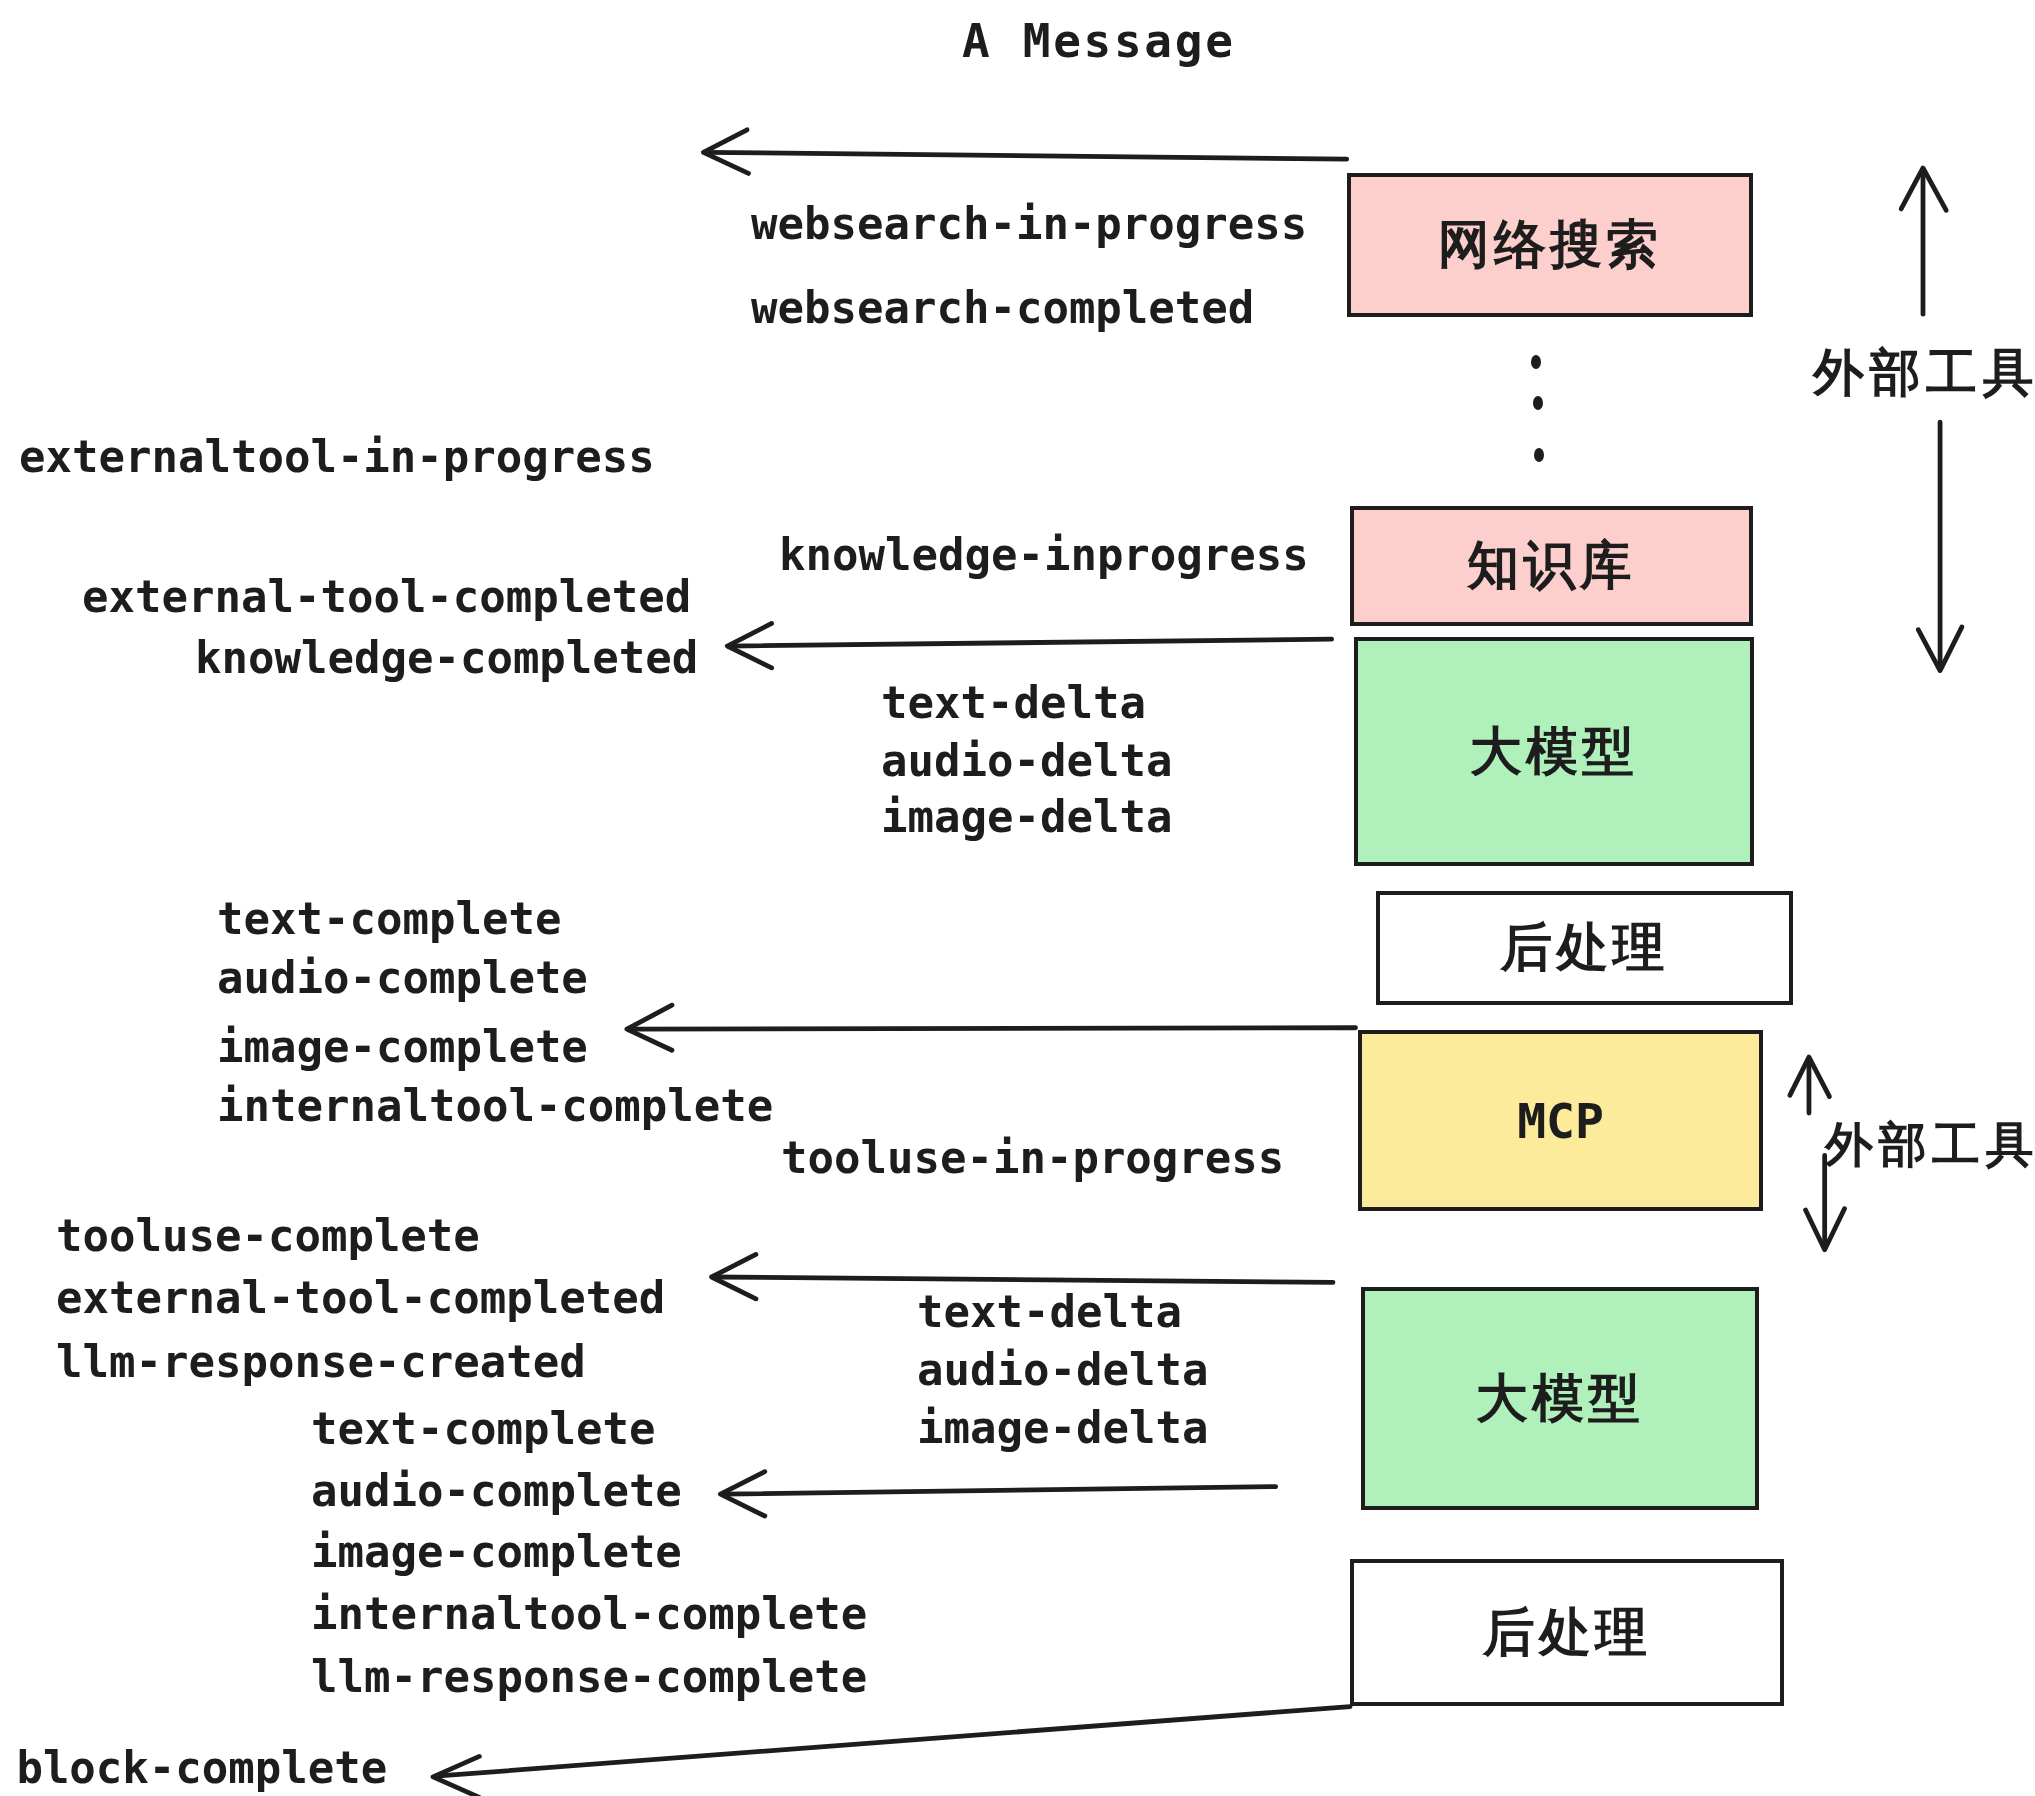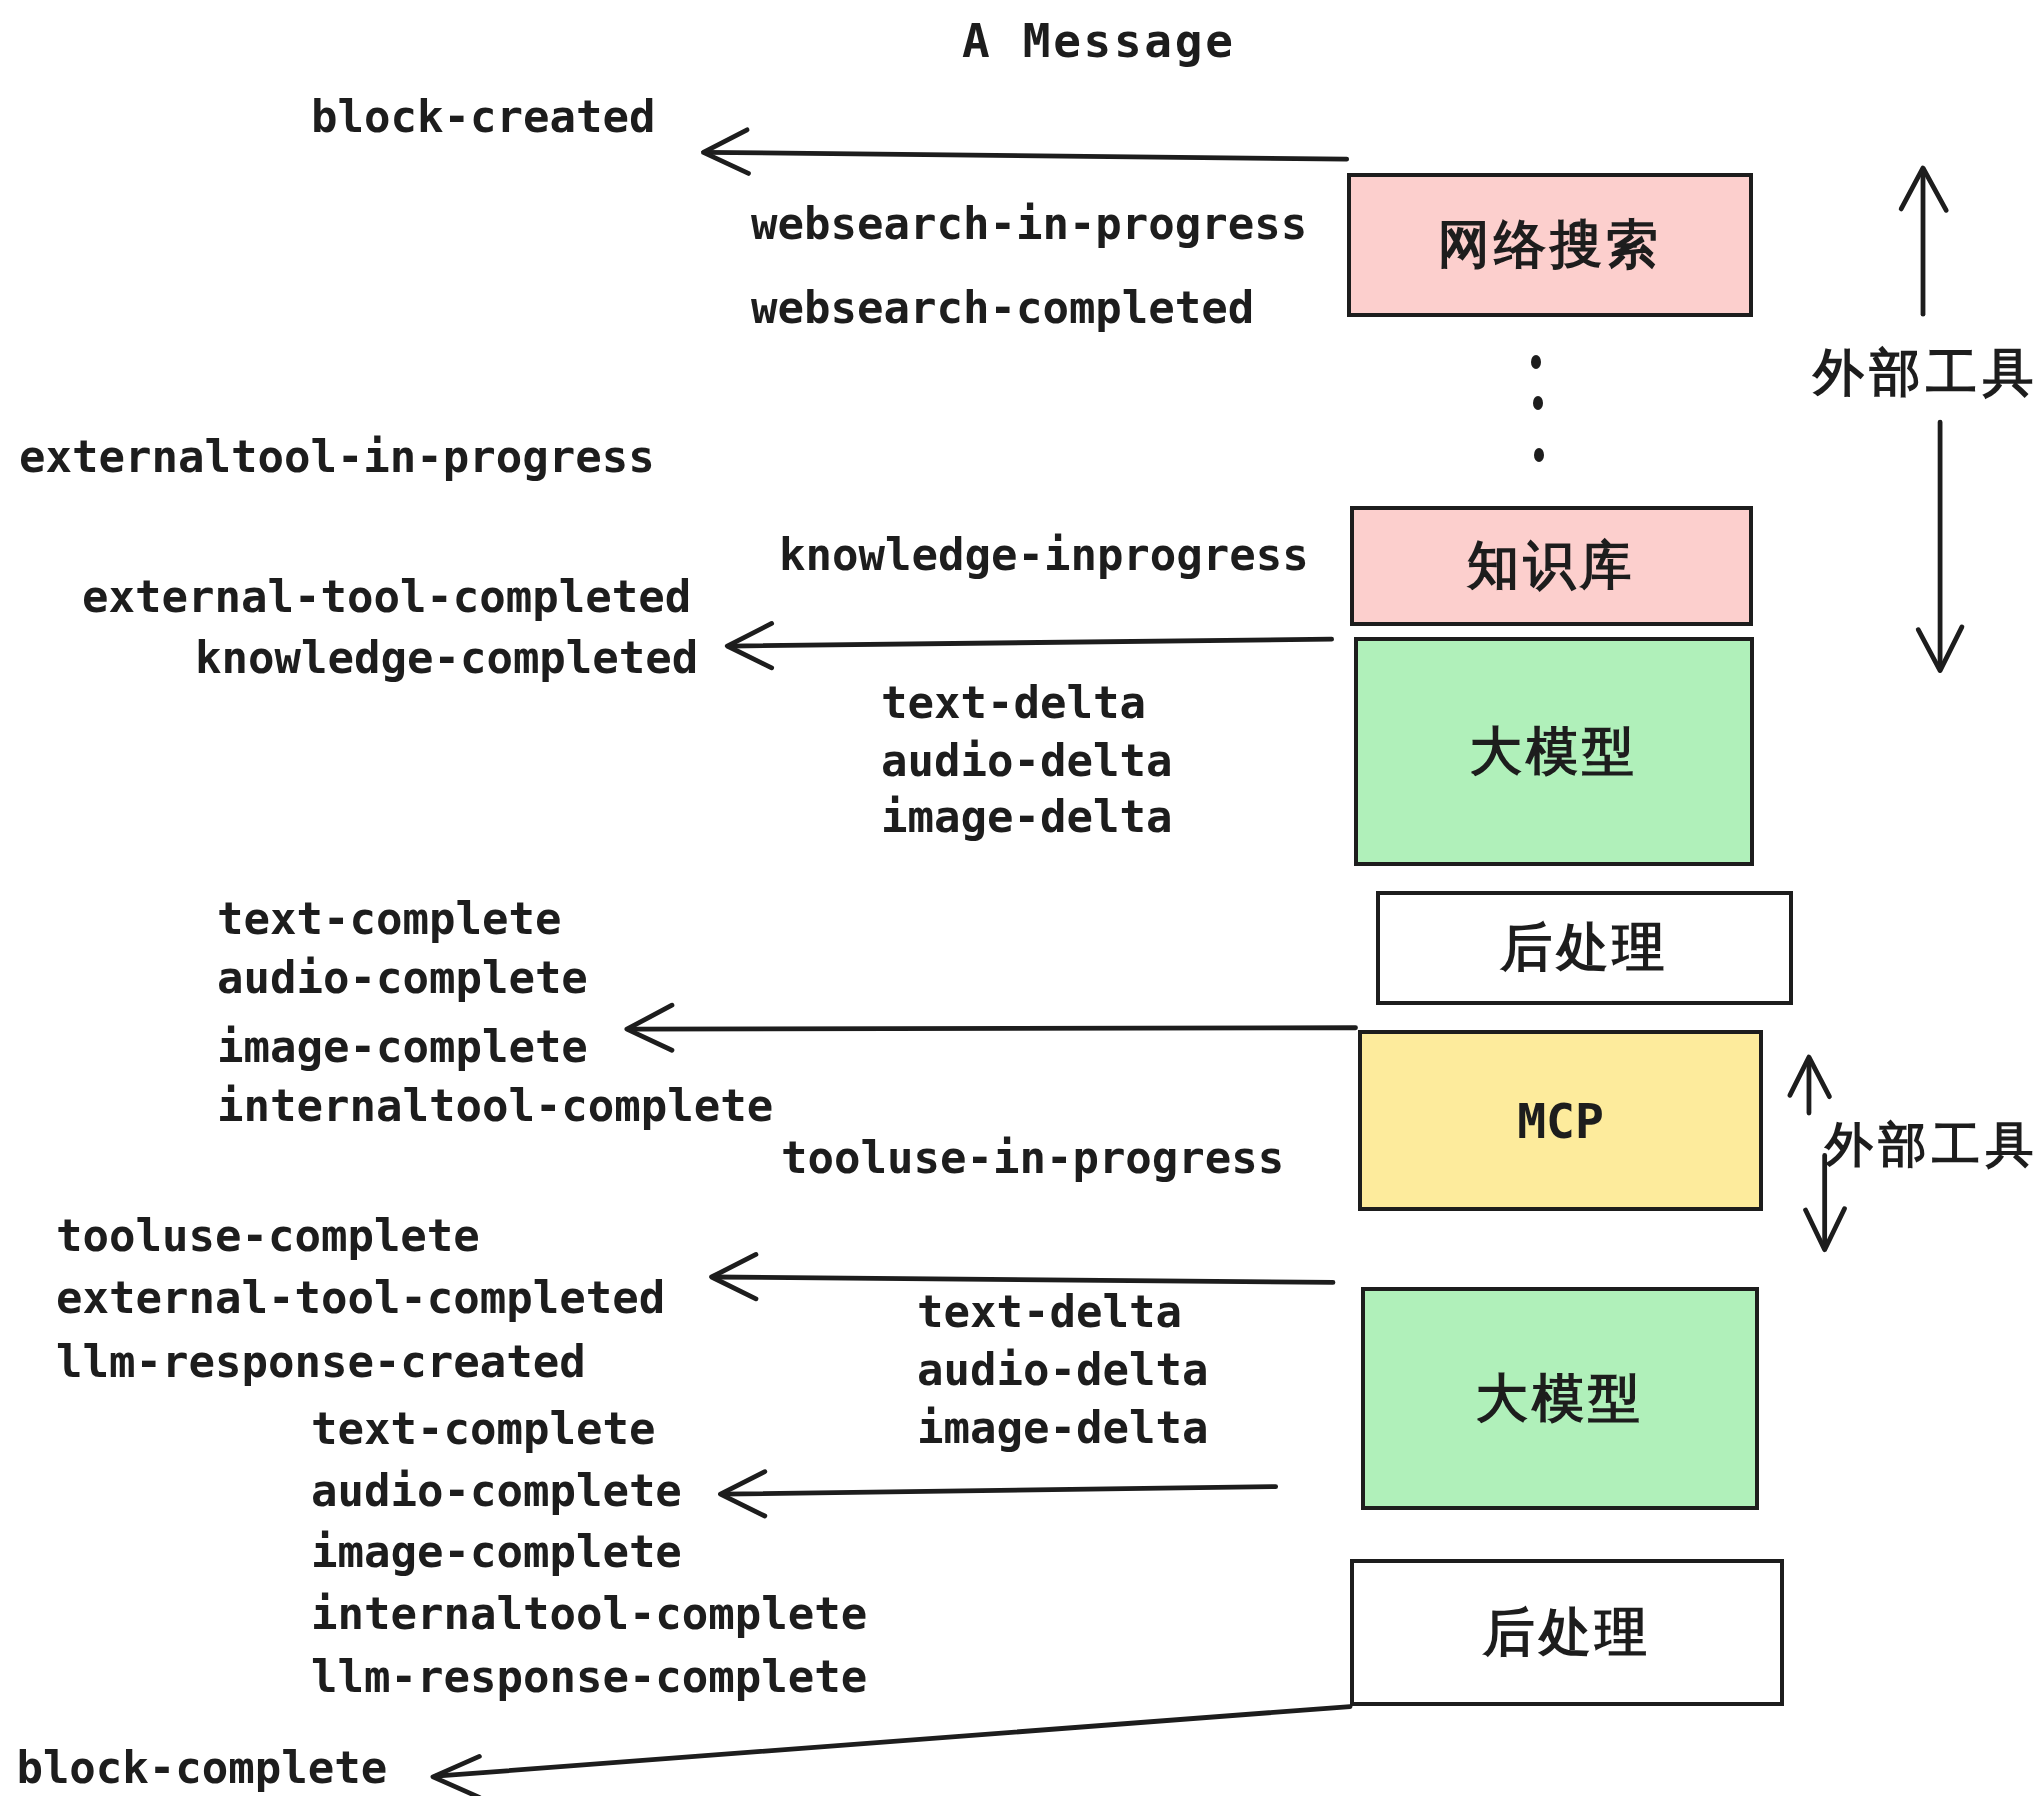--- a/index.html
+++ b/index.html
@@ -129,21 +129,20 @@
       <path d="M 2621 1604 L 2649 1548 L 2679 1606"></path>
     </g>
     <g>
       <line x1="2672" y1="1692" x2="2672" y2="1826"></line>
       <path d="M 2644 1772 L 2672 1830 L 2701 1770"></path>
     </g>
   </svg>
 
   <div class="title">A Message</div>
 
-  <div class="ev e1">block-created</div>
   <div class="ev e3">websearch-in-progress</div>
   <div class="ev e4">websearch-completed</div>
   <div class="ev e5">externaltool-in-progress</div>
   <div class="ev e6">knowledge-inprogress</div>
   <div class="ev e7">external-tool-completed</div>
   <div class="ev e8">knowledge-completed</div>
   <div class="ev e9">text-delta</div>
   <div class="ev e10">audio-delta</div>
   <div class="ev e11">image-delta</div>
   <div class="ev e12">text-complete</div>

